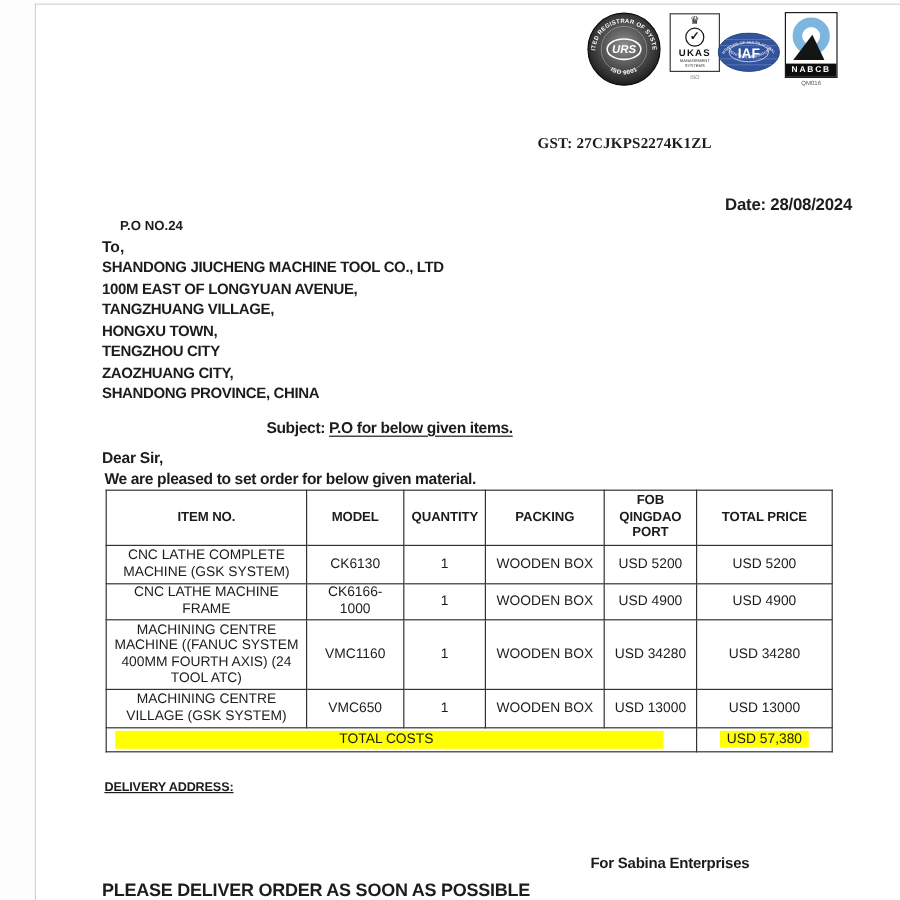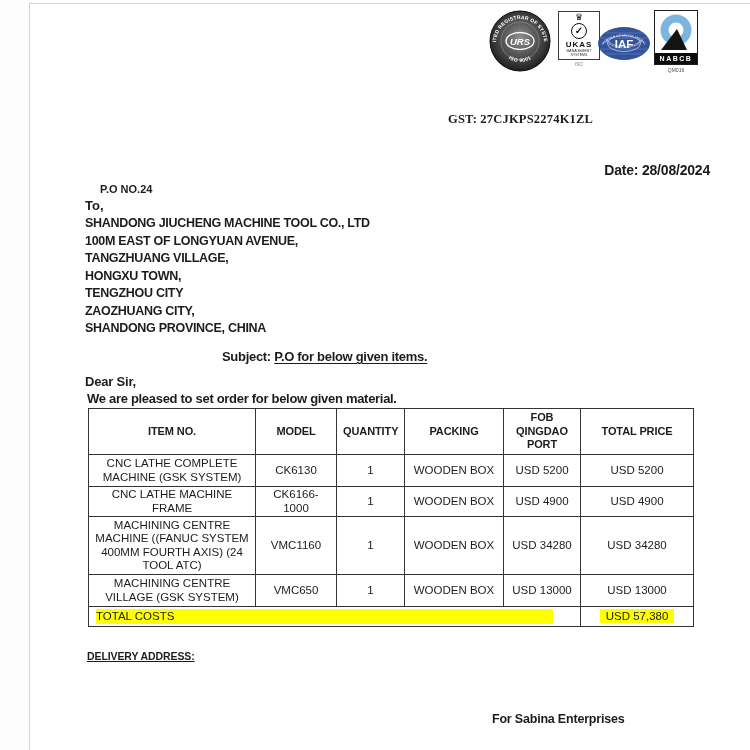--- a/index.html
+++ b/index.html
@@ -26,21 +26,21 @@
   .footer-note{left:85px;top:734px;font-size:15px;font-weight:bold;letter-spacing:-.2px;}
 
   
   table.po{position:absolute;left:88px;top:408px;width:605px;border-collapse:collapse;table-layout:fixed;}
   table.po th,table.po td{border:1px solid #333;text-align:center;vertical-align:middle;
       font-size:11.5px;line-height:13.5px;padding:1px 6px;overflow:hidden;}
   table.po th{font-size:11px;font-weight:bold;letter-spacing:-.1px;}
   tr.hdr{height:46px;} tr.r1{height:32px;} tr.r2{height:22px;margin-left:45px;} tr.r3{height:58px;} tr.r4{height:32px;} tr.tot{height:20px;}
   td.totcell{position:relative;padding:0;}
   .totbar{position:absolute;left:7px;right:27px;top:2px;bottom:2px;background:#ffff00;
-          display:flex;align-items:center;justify-content:flex-start;padding-right:5px;font-size:11.5px;}
+          display:flex;align-items:center;justify-content:center;padding-right:5px;font-size:11.5px;}
   .totval{background:#ffff00;padding:1px 6px;font-size:11.5px;text-align:center;}
 
   
   .logo{position:absolute;}
   .urs{left:489px;top:10px;}
   .ukas-box{left:558px;top:11px;width:42px;height:49px;border:1px solid #3c3c3c;background:#fff;
             display:flex;flex-direction:column;align-items:center;box-sizing:border-box;padding-top:1px;}
   .crown{font-size:9px;line-height:9px;color:#111;}
   .check-circle{width:14px;height:14px;border:1.6px solid #111;border-radius:50%;margin-top:1px;
                 display:flex;align-items:center;justify-content:center;font-size:10px;font-weight:bold;color:#111;line-height:10px;}
@@ -205,13 +205,14 @@
       </td>
       <td>
         <span class="totval">USD 57,380</span>
       </td>
     </tr>
   </tbody>
     </table>
 
   <div class="abs delivery">DELIVERY ADDRESS:</div>
   <div class="abs signature">For Sabina Enterprises</div>
+  <div class="abs footer-note">PLEASE DELIVER ORDER AS SOON AS POSSIBLE</div>
 </div>
 
 </body></html>

